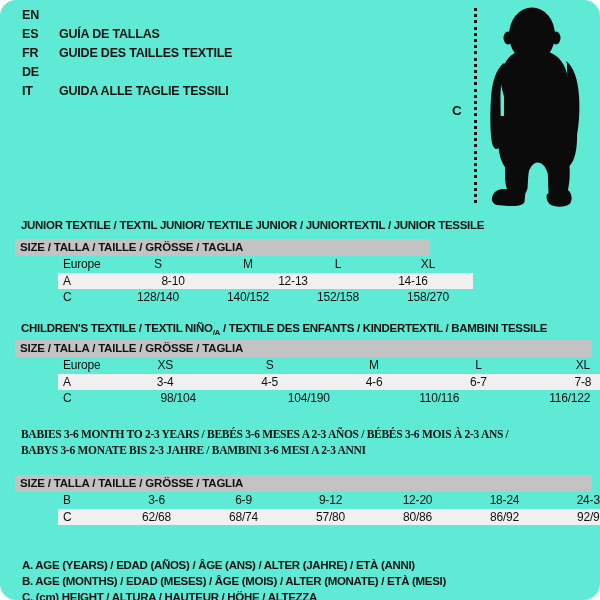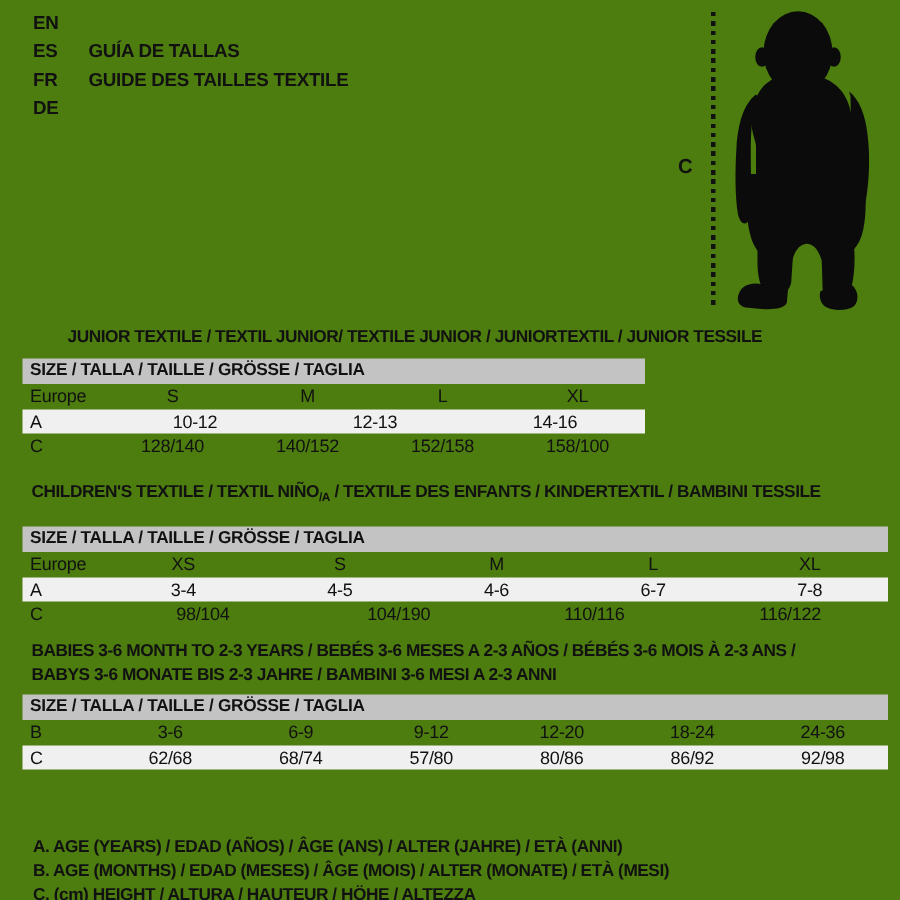--- a/index.html
+++ b/index.html
@@ -1,50 +1,50 @@
 <!DOCTYPE html>
 <html style="--bar: #c3c3c3; --stripe: #f0f0f0; --ink: #111111;"><head>
 <meta charset="utf-8">
 <style>
   * { margin:0; padding:0; box-sizing:border-box; }
   html,body { width:600px; height:600px; background:#ffffff; }
   body { font-family:"Liberation Sans", sans-serif; color:var(--ink,#111); position:relative; overflow:hidden; }
-  .page { position:absolute; inset:0; background:#4d7c0f; }
+  .page { position:absolute; inset:0; background:#5eead4;border-radius:16px; }
 
   
   .lang-block { position:absolute; left:22px; top:6px; }
   .lang-row { display:flex; line-height:19px; font-size:12.5px; font-weight:700; letter-spacing:-0.2px; }
   .lang-code { width:37px; }
   .lang-text { }
 
   
   .measure-line { position:absolute; left:474px; top:8px; width:2.5px; height:198px;
     background:repeating-linear-gradient(to bottom, var(--ink,#111) 0 3px, transparent 3px 6.2px); }
   .height-label { position:absolute; left:452px; top:103px; font-size:13.5px; font-weight:700; }
   .silhouette { position:absolute; left:487px; top:4px; width:105px; height:206px; }
 
   
   .section { position:absolute; left:15px; }
   .sec-title { font-size:11.5px; font-weight:700; letter-spacing:-0.3px; line-height:14px; padding-left:6px; white-space:nowrap; }
   .sec-title .sub { vertical-align:sub; font-size:8px; }
   .sec-title-line { font-size:11.5px; font-weight:700; letter-spacing:-0.3px; line-height:16px; padding-left:6px; white-space:nowrap; }
   .size-bar { background:var(--bar,#c3c3c3); height:17px; line-height:17px; font-size:11.5px;
     font-weight:700; letter-spacing:-0.2px; padding-left:5px; }
-  .t-rows { width:100%; }
+  .t-rows { width:100%;margin-left:43px; }
   .t-row { display:flex; height:16.5px; line-height:16.5px; font-size:12px; letter-spacing:-0.2px; }
   .t-row:nth-child(even) { background:var(--stripe,#f0f0f0); }
   .t-label { width:55px; padding-left:5px; }
   .t-cell { flex:1; text-align:center; }
 
   #sec-junior   { top:218px; width:415px; }
-  #sec-junior   .sec-title { margin-bottom:7px;margin-left:24px; }
+  #sec-junior   .sec-title { margin-bottom:7px; }
   #sec-children { top:321px; width:577px; }
-  #sec-children .sec-title { margin-bottom:12px; }
+  #sec-children .sec-title { }
   #sec-babies   { top:426px; width:577px; }
-  #sec-babies   .titles { margin-bottom:5px; }
+  #sec-babies   .titles { margin-bottom:17px;font-family:Liberation Serif, serif; }
 
   
   .notes { position:absolute; left:22px; top:557px; }
   .note-line { font-size:11.5px; font-weight:700; letter-spacing:-0.3px; line-height:16px; white-space:nowrap; }
 </style>
 </head>
 <body>
 
 <div class="page">
 
@@ -55,20 +55,24 @@
       <div class="lang-row">
         <div class="lang-code">ES</div>
         <div class="lang-text">GUÍA DE TALLAS</div>
       </div>
       <div class="lang-row">
         <div class="lang-code">FR</div>
         <div class="lang-text">GUIDE DES TAILLES TEXTILE</div>
       </div>
       <div class="lang-row">
         <div class="lang-code">DE</div>
+      </div>
+      <div class="lang-row">
+        <div class="lang-code">IT</div>
+        <div class="lang-text">GUIDA ALLE TAGLIE TESSILI</div>
       </div>
     </div>
 
   <div class="measure-line"></div>
   <div class="height-label">C</div>
   <svg class="silhouette" viewBox="0 0 105 206" aria-hidden="true">
     <g fill="#0b0b0b">
       <ellipse cx="45" cy="31" rx="23" ry="27.5"></ellipse>
       <ellipse cx="21" cy="34" rx="4.5" ry="6.5"></ellipse>
       <ellipse cx="69" cy="34" rx="4.5" ry="6.5"></ellipse>
@@ -89,30 +93,30 @@
     <div class="t-rows">
         <div class="t-row">
           <div class="t-label">Europe</div>
           <div class="t-cell">S</div>
           <div class="t-cell">M</div>
           <div class="t-cell">L</div>
           <div class="t-cell">XL</div>
         </div>
         <div class="t-row">
           <div class="t-label">A</div>
-          <div class="t-cell">10-12</div>
+          <div class="t-cell">8-10</div>
           <div class="t-cell">12-13</div>
           <div class="t-cell">14-16</div>
         </div>
         <div class="t-row">
           <div class="t-label">C</div>
           <div class="t-cell">128/140</div>
           <div class="t-cell">140/152</div>
           <div class="t-cell">152/158</div>
-          <div class="t-cell">158/100</div>
+          <div class="t-cell">158/270</div>
         </div>
       </div>
   </div>
 
   <div class="section" id="sec-children">
     <div class="sec-title"><span>CHILDREN'S TEXTILE / TEXTIL NIÑO</span><span class="sub">/A</span><span> / TEXTILE DES ENFANTS / KINDERTEXTIL / BAMBINI TESSILE</span></div>
     <div class="size-bar">SIZE / TALLA / TAILLE / GRÖSSE / TAGLIA</div>
     <div class="t-rows">
         <div class="t-row">
           <div class="t-label">Europe</div>

